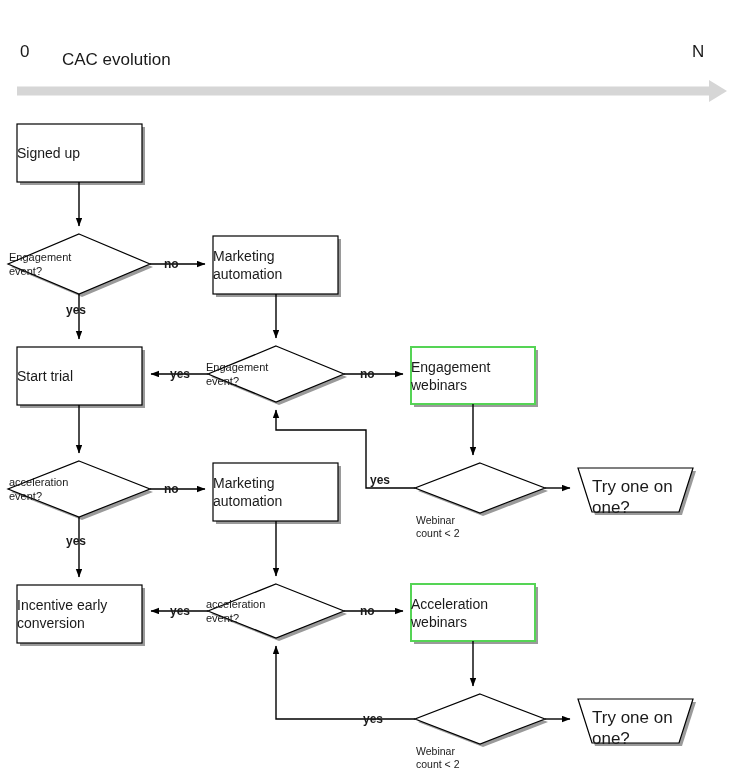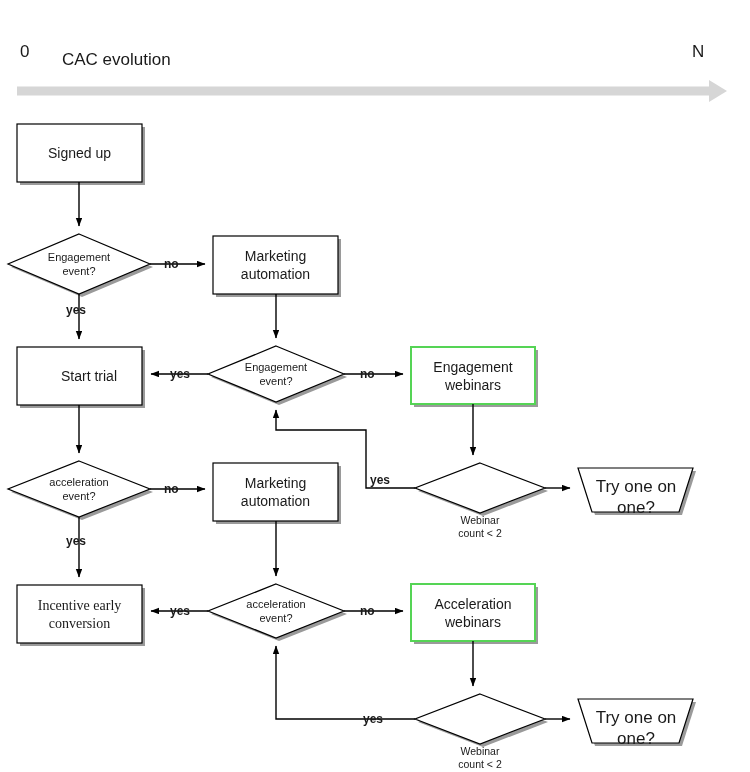--- a/index.html
+++ b/index.html
@@ -26,21 +26,20 @@
     font-size: 17px;
     color: #1a1a1a;
     white-space: nowrap;
   }
   #hdr-zero { left: 20px; top: 42px; }
   #hdr-title { left: 62px; top: 50px; text-align: center; }
   #hdr-n { left: 692px; top: 42px; }
 
   .node-label {
     position: absolute;
-    text-align: center;
     color: #1a1a1a;
     white-space: pre;
     line-height: 1.25;
     pointer-events: none;
   }
   .lbl-box { font-size: 14px; }
   .lbl-diamond { font-size: 11px; }
   .lbl-diamond-sm { font-size: 10.5px; margin-top: 37px; }
   .lbl-trap { font-size: 17px; }
   .edge-label {
@@ -192,21 +191,21 @@
 
 <div class="node-label lbl-box" style="left:213px; top:475px; width:125px;">Marketing
 automation</div>
 
 <div class="node-label lbl-diamond-sm" style="left:416px; top:477px; width:128px;">Webinar
 count &lt; 2</div>
 
 <div class="node-label lbl-trap" style="left:592px; top:476px; width:88px;">Try one on
 one?</div>
 
-<div class="node-label lbl-box" style="left:17px; top:597px; width:125px;font-family:Liberation Serif, serif;">Incentive early
+<div class="node-label lbl-box" style="left:17px; top:597px; width:125px;">Incentive early
 conversion</div>
 
 <div class="node-label lbl-diamond" style="left:206px; top:598px; width:140px;">acceleration
 event?</div>
 
 <div class="node-label lbl-box" style="left:411px; top:596px; width:124px;">Acceleration
 webinars</div>
 
 <div class="node-label lbl-diamond-sm" style="left:416px; top:708px; width:128px;">Webinar
 count &lt; 2</div>

